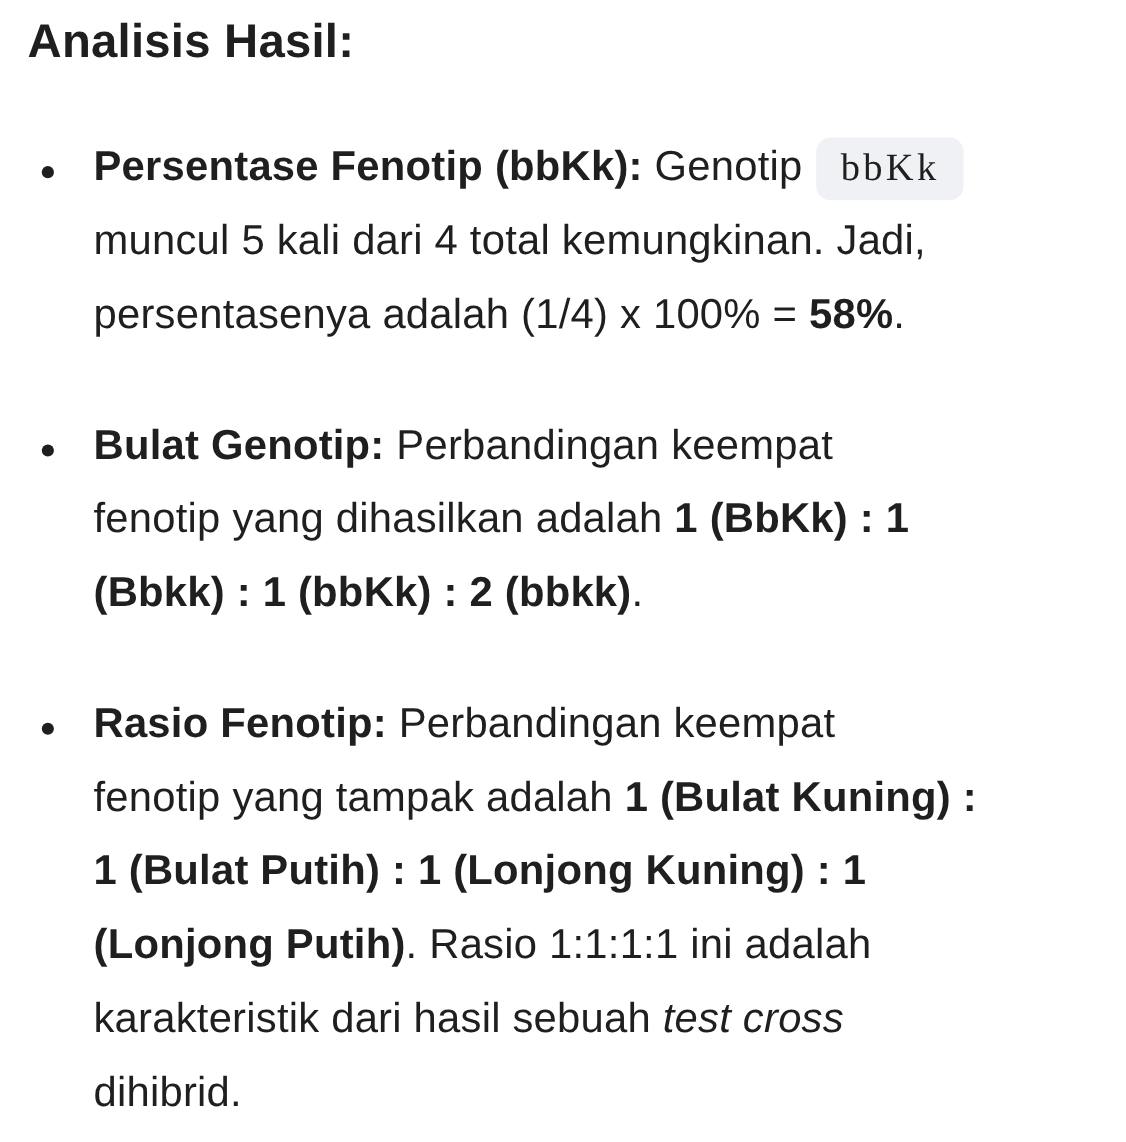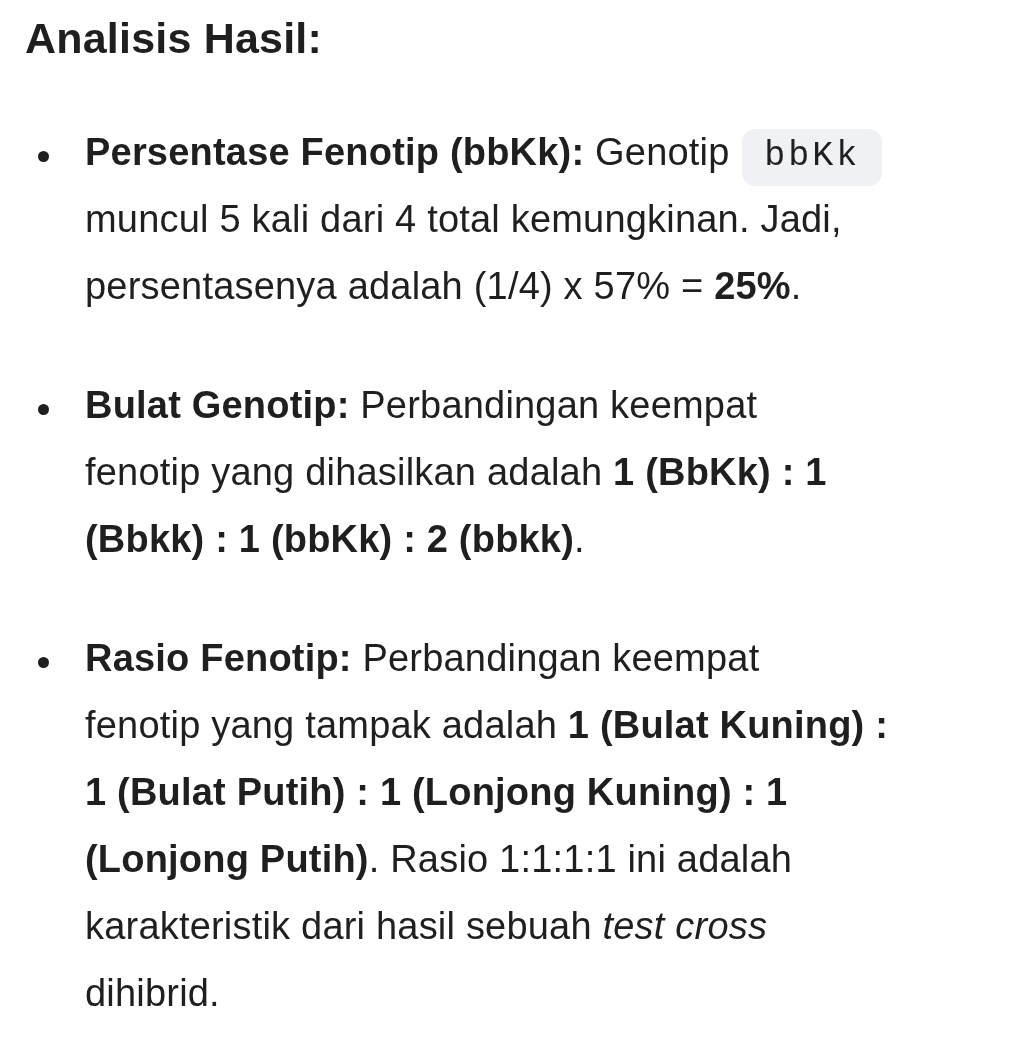--- a/index.html
+++ b/index.html
@@ -49,41 +49,41 @@
     width: 11px;
     height: 11px;
     border-radius: 50%;
     background: #1f1f1f;
   }
   .seg-bold   { font-weight: 700; }
   .seg-regular{ font-weight: 400; margin-top: 26px; }
   .seg-italic { font-style: italic; }
   .inline-chip {
     display: inline-block;
-    font-family: Liberation Mono, monospace;
+    font-family: Liberation Serif, serif;
     font-size: 35px;
     line-height: 1;
     letter-spacing: 3px;
     padding: 10px 22px 12px 22px;
     margin: 0 2px;
     border-radius: 13px;
     background: #f0f1f4;
     color: #1f1f1f;
   }
 </style>
 </head>
 <body>
 
 <div class="page">
   <h2 class="heading">Analisis Hasil:</h2>
 
   <ul class="analysis-list">
     <li>
       <span class="bullet-marker"></span>
-    <span class="seg-bold">Persentase Fenotip (bbKk):</span><span class="seg-regular"> Genotip </span><span class="inline-chip">bbKk</span><br><span class="seg-regular">muncul 5 kali dari 4 total kemungkinan. Jadi,</span><br><span class="seg-regular">persentasenya adalah (1/4) x 57% = </span><span class="seg-bold">25%</span><span class="seg-regular">.</span></li>
+    <span class="seg-bold">Persentase Fenotip (bbKk):</span><span class="seg-regular"> Genotip </span><span class="inline-chip">bbKk</span><br><span class="seg-regular">muncul 5 kali dari 4 total kemungkinan. Jadi,</span><br><span class="seg-regular">persentasenya adalah (1/4) x 100% = </span><span class="seg-bold">58%</span><span class="seg-regular">.</span></li>
     <li>
       <span class="bullet-marker"></span>
     <span class="seg-bold">Bulat Genotip:</span><span class="seg-regular"> Perbandingan keempat</span><br><span class="seg-regular">fenotip yang dihasilkan adalah </span><span class="seg-bold">1 (BbKk) : 1</span><br><span class="seg-bold">(Bbkk) : 1 (bbKk) : 2 (bbkk)</span><span class="seg-regular">.</span></li>
     <li>
       <span class="bullet-marker"></span>
     <span class="seg-bold">Rasio Fenotip:</span><span class="seg-regular"> Perbandingan keempat</span><br><span class="seg-regular">fenotip yang tampak adalah </span><span class="seg-bold">1 (Bulat Kuning) :</span><br><span class="seg-bold">1 (Bulat Putih) : 1 (Lonjong Kuning) : 1</span><br><span class="seg-bold">(Lonjong Putih)</span><span class="seg-regular">. Rasio 1:1:1:1 ini adalah</span><br><span class="seg-regular">karakteristik dari hasil sebuah </span><span class="seg-italic">test cross</span><br><span class="seg-regular">dihibrid.</span></li>
   </ul>
 </div>
 
 </body></html>

